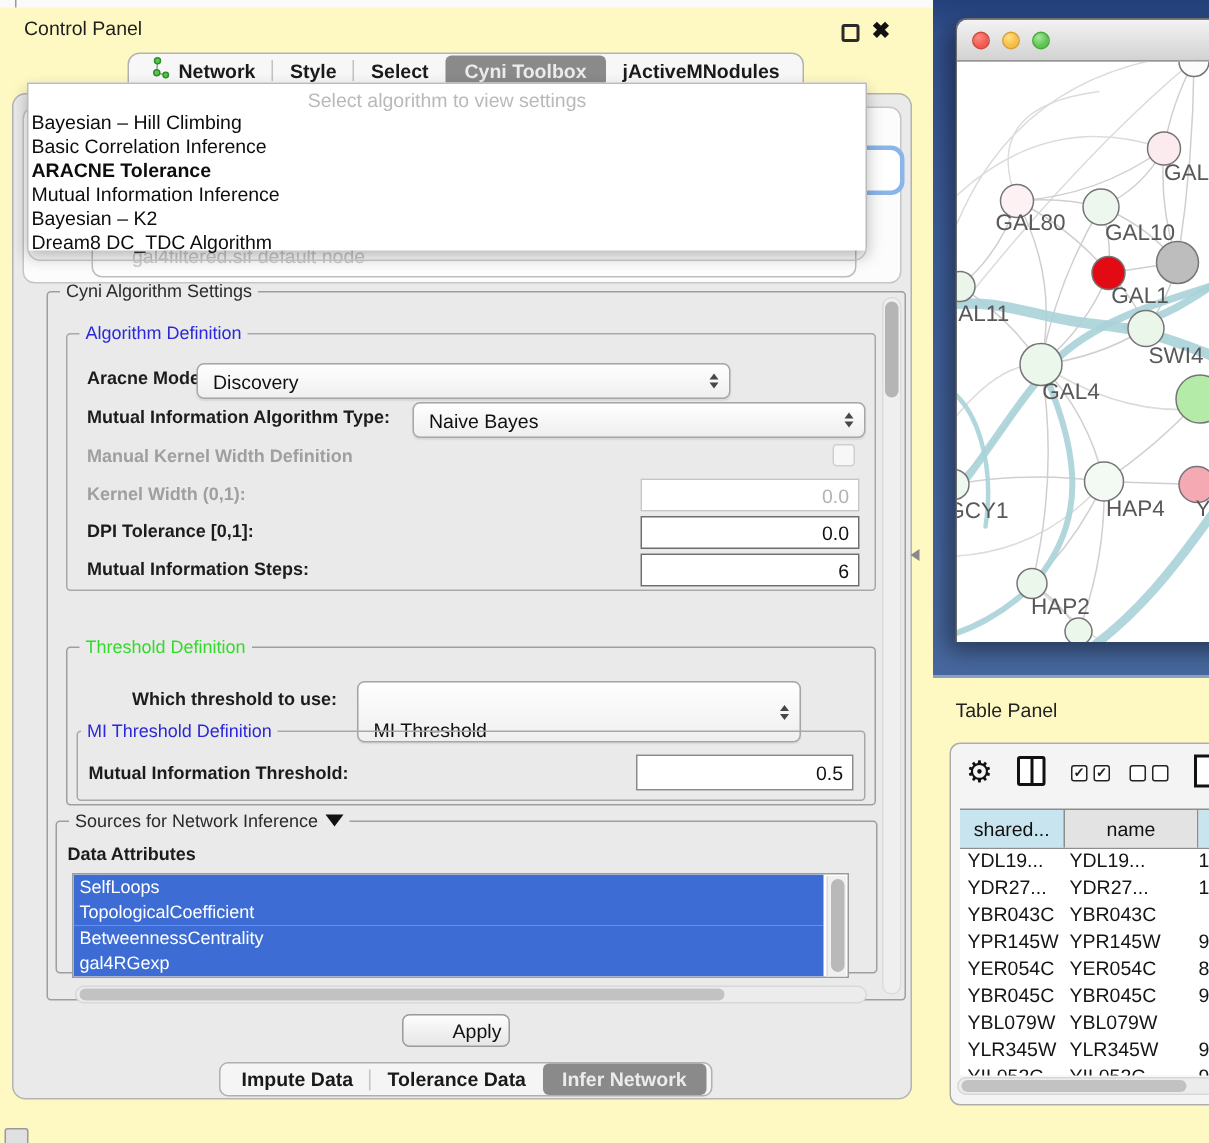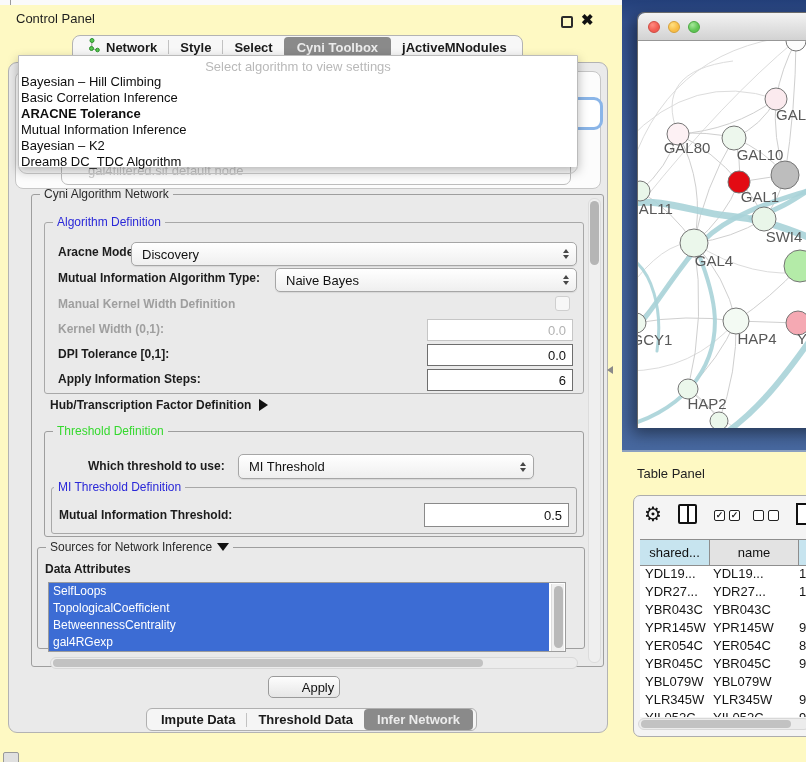--- a/index.html
+++ b/index.html
@@ -9,21 +9,21 @@
 
 
 .top-strip { left:0; top:0; width:622px; height:5px; background:#fafafa; }
 .top-tick { left:10px; top:0; width:1px; height:5px; background:#9a9a9a; }
 .panel-titlebar { left:0; top:5px; width:622px; height:28px; }
 .panel-title { left:16px; top:6px; font-size:13px; color:#1e1e1e; }
 .float-btn { left:561px; top:11px; width:12px; height:12px; border:2px solid #2b2b2b; border-radius:2px; background:transparent; }
 .close-btn { left:581px; top:6px; font-size:15px; font-weight:bold; color:#111; }
 
 
-.tabbar { left:72px; top:35px; height:24px; display:flex; align-items:center;
+.tabbar { left:85px; top:35px; height:24px; display:flex; align-items:center;
   background:#f7f7f7; border:1px solid #b3b3b3; border-radius:8px 8px 4px 4px; padding:0 4px; }
 .tab { font-size:13px; font-weight:bold; color:#1a1a1a; padding:2px 11px; display:flex; align-items:center; gap:5px; white-space:nowrap; }
 .tab.sel { background:#8a8a8a; color:#ececec; border-radius:4px; padding:3px 13px; }
 .tabsep { width:1px; height:14px; background:#c2c2c2; }
 
 
 .outer-panel { left:8px; top:62px; width:600px; height:671px; background:#eaeaea;
   border:1px solid #b3b3b3; border-radius:9px; }
 
 
@@ -161,27 +161,27 @@
       </div>
     </div>
 
   <div class="abs outer-panel">
 
     <div class="abs ghost-box"></div>
     <div class="abs ghost-combo">gal4filtered.sif default node</div>
     <div class="abs focus-frag"></div>
 
     <div class="fs" style="left:22px; top:131px; width:573px; height:473px;">
-      <span class="lg">Cyni Algorithm Network</span>
+      <span class="lg">Cyni Algorithm Settings</span>
 
       <div class="fs" style="left:12px; top:27px; width:540px; height:172px; border-color:#a8a8a8;">
         <span class="lg lg-blue">Algorithm Definition</span>
 
         <div class="blb" style="left:13px; top:22px;">Aracne Mode:</div>
-        <div class="combo" style="left:86px; top:19px; width:446px; height:24px;">
+        <div class="combo" style="left:86px; top:19px; width:356px; height:24px;">
           <span>Discovery</span>
           <span class="arrows">
               <span class="tri-up"></span>
               <span class="tri-dn"></span>
             </span>
         </div>
 
         <div class="blb" style="left:13px; top:48px;">Mutual Information Algorithm Type:</div>
         <div class="combo" style="left:230px; top:45px; width:302px; height:24px;">
           <span>Naive Bayes</span>
@@ -193,34 +193,30 @@
 
         <div class="blb dis" style="left:13px; top:74px;">Manual Kernel Width Definition</div>
         <div class="chk" style="left:510px; top:73px;"></div>
 
         <div class="blb dis" style="left:13px; top:99px;">Kernel Width (0,1):</div>
         <div class="fld off" style="left:382px; top:96px; width:146px; height:22px;">0.0</div>
 
         <div class="blb" style="left:13px; top:124px;">DPI Tolerance [0,1]:</div>
         <div class="fld" style="left:382px; top:121px; width:146px; height:22px;">0.0</div>
 
-        <div class="blb" style="left:13px; top:149px;">Apply Information Steps:</div>
+        <div class="blb" style="left:13px; top:149px;">Mutual Information Steps:</div>
         <div class="fld" style="left:382px; top:146px; width:146px; height:22px;">6</div>
       </div>
 
-      <div class="hub-row" style="left:18px; top:203px;">
-        <span>Hub/Transcription Factor Definition</span>
-        <span class="tri-right"></span>
-      </div>
 
       <div class="fs" style="left:12px; top:236px; width:540px; height:106px;">
         <span class="lg lg-green">Threshold Definition</span>
 
         <div class="blb" style="left:43px; top:27px;">Which threshold to use:</div>
-        <div class="combo" style="left:193px; top:22px; width:296px; height:25px;">
+        <div class="combo" style="left:193px; top:22px; width:296px; height:41px;align-items:flex-end;">
           <span>MI Threshold</span>
           <span class="arrows">
               <span class="tri-up"></span>
               <span class="tri-dn"></span>
             </span>
         </div>
 
         <div class="fs" style="left:6px; top:55px; width:526px; height:47px; border-color:#a8a8a8;">
           <span class="lg lg-blue" style="left:2px;">MI Threshold Definition</span>
           <div class="blb" style="left:7px; top:20px;">Mutual Information Threshold:</div>
@@ -255,21 +251,21 @@
         </div>
     </div>
 
     <div class="abs apply-btn">Apply</div>
     <div class="abs bottom-tabbar">
         <div class="tab">
           <span>Impute Data</span>
         </div>
         <div class="tabsep"></div>
         <div class="tab">
-          <span>Threshold Data</span>
+          <span>Tolerance Data</span>
         </div>
         <div class="tab sel">
           <span>Infer Network</span>
         </div>
       </div>
   </div>
 
   <div class="abs popup-bg">
     <div class="popup-placeholder">Select algorithm to view settings</div>
     <div>

